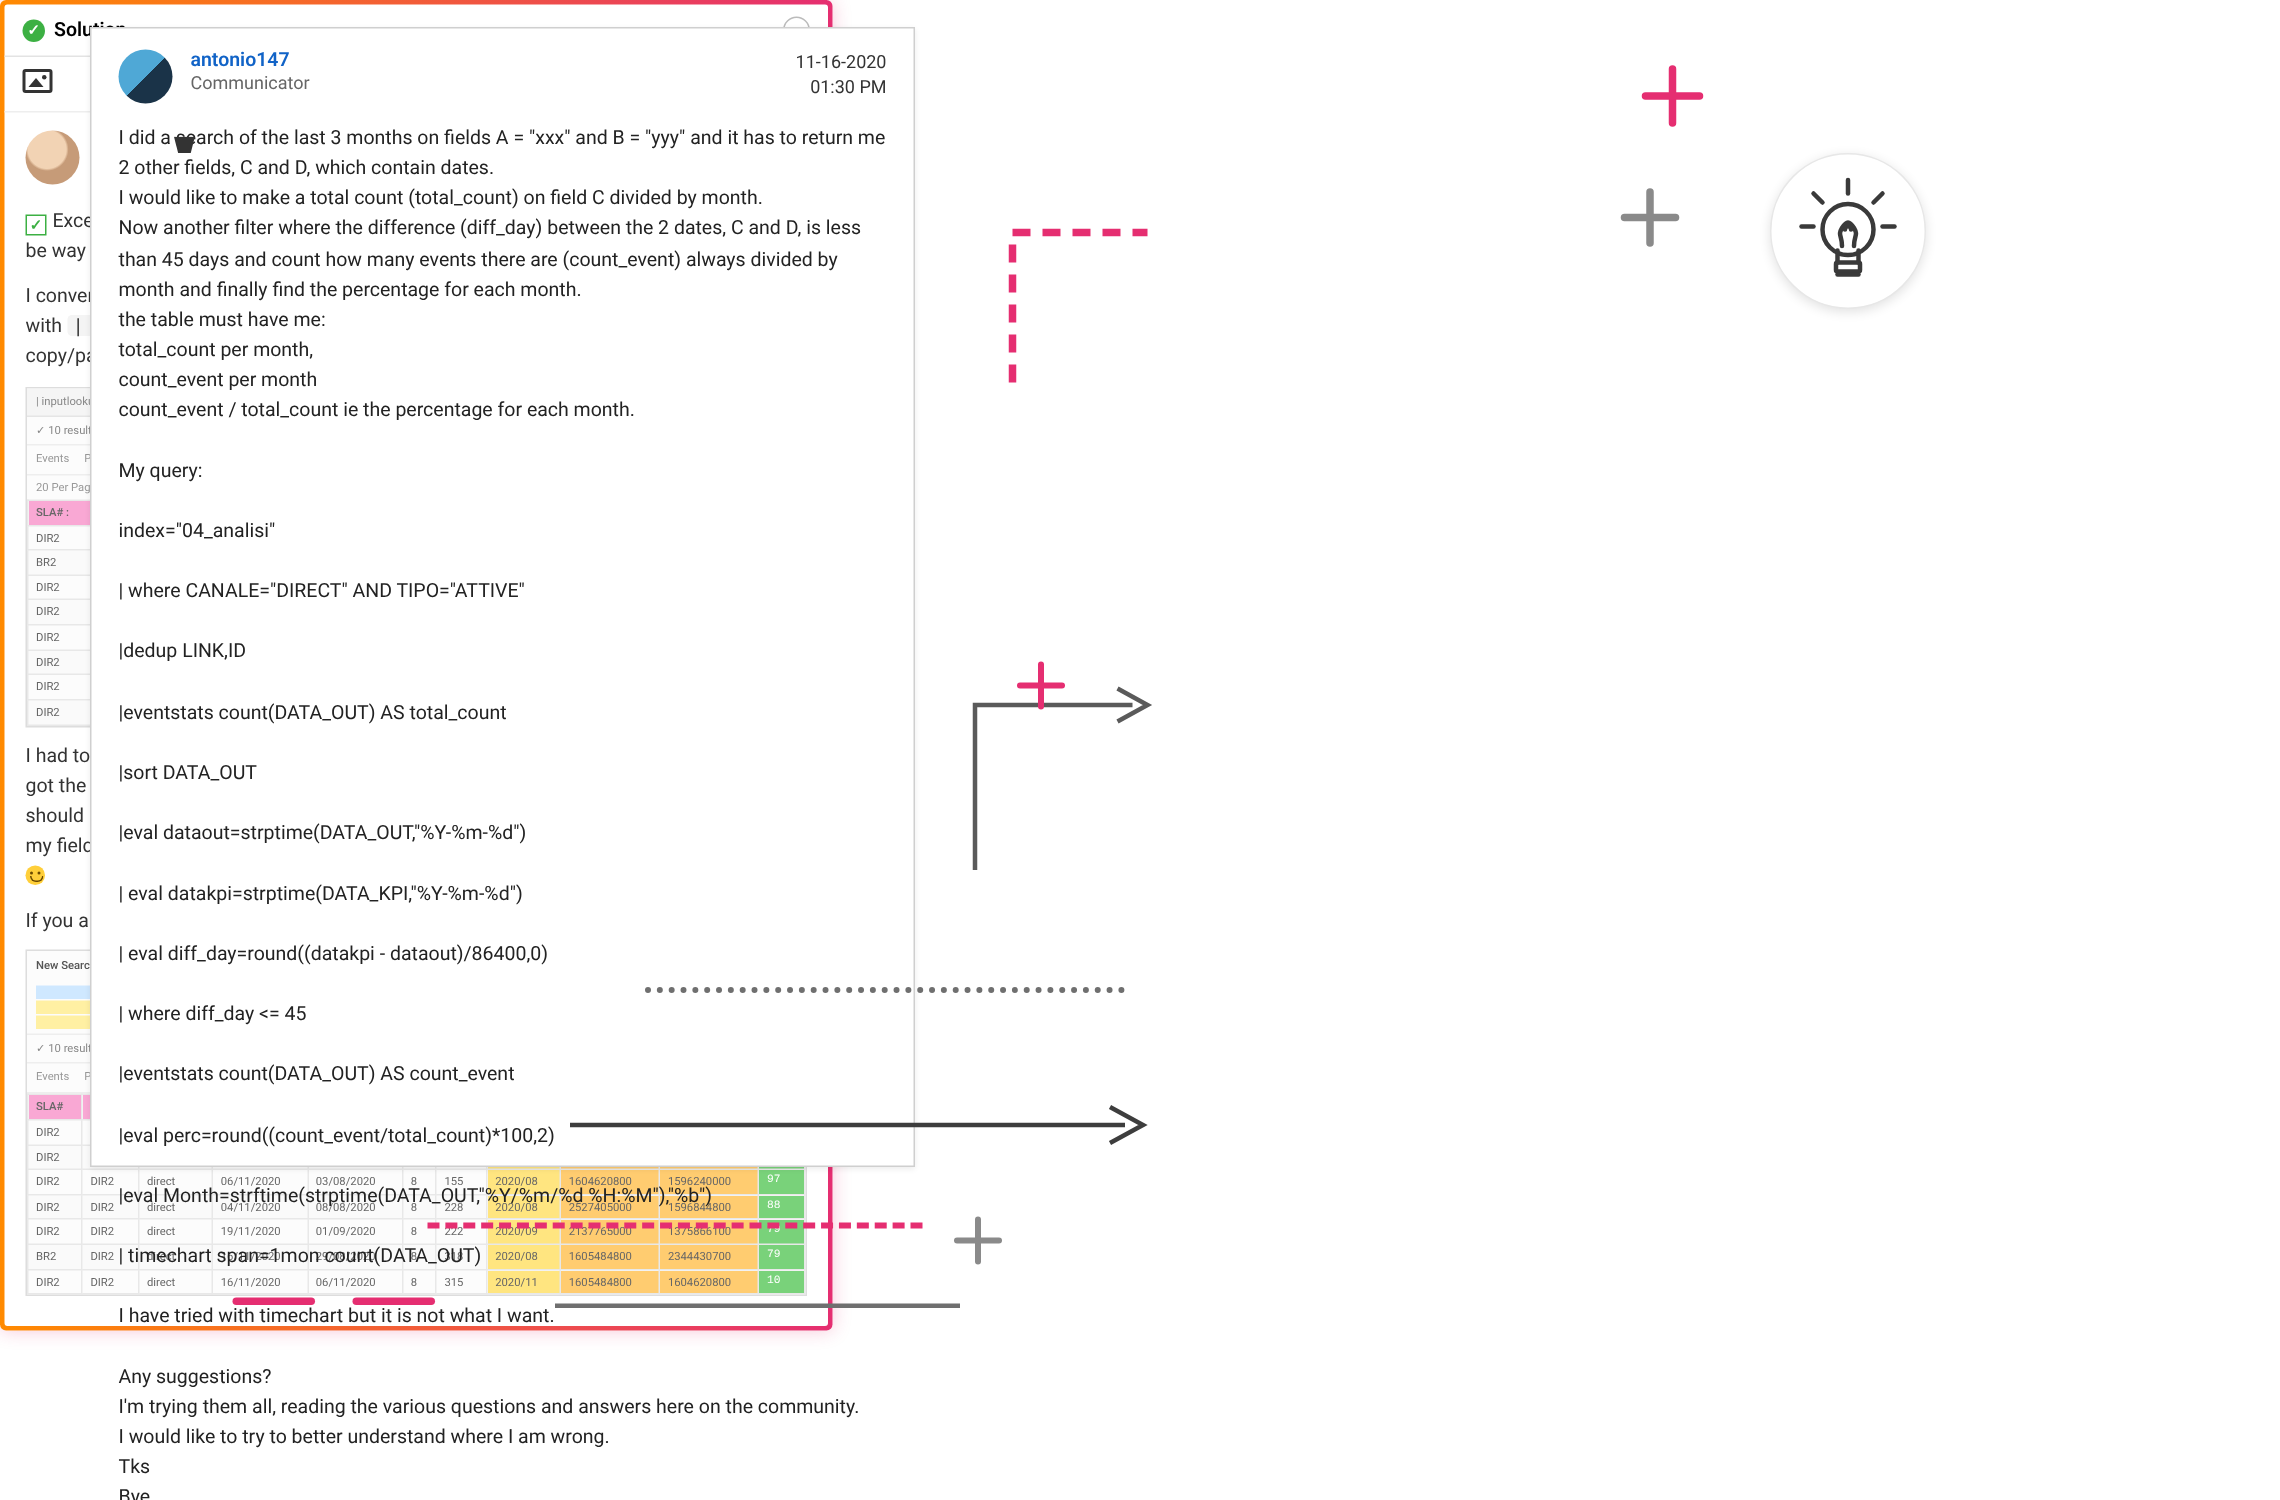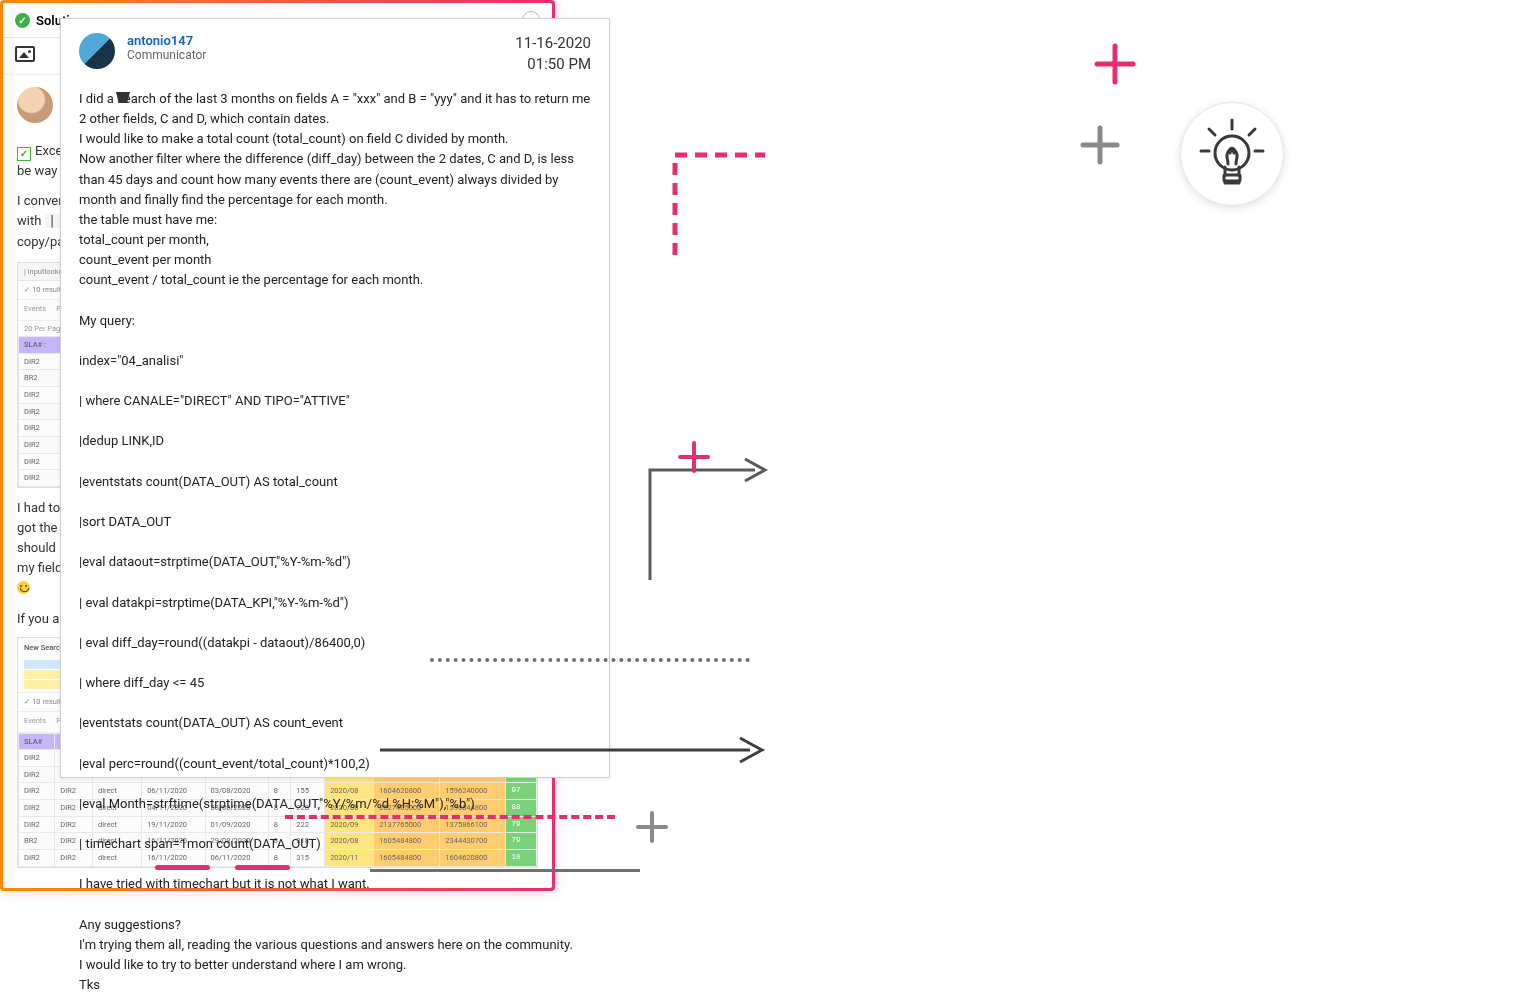--- a/index.html
+++ b/index.html
@@ -32,21 +32,21 @@
   .q-header { display: flex; }
   .avatar {
     width: 36px; height: 36px; border-radius: 50%;
     background: linear-gradient(135deg,#4fa8d6 0 50%,#1a3348 50% 100%);
     flex-shrink: 0;
     margin-right: 12px;
   }
   .q-userblock { flex:1; }
   .username { color:#1163c7; font-weight:600; font-size:13px; }
   .userrole { color:#666; font-size:12px; }
-  .ts { text-align:right; color:#333; font-size:15px; line-height:1.4; }
+  .ts { text-align:right; color:#333; font-size:12px; line-height:1.4; }
   .q-body { margin-top: 14px; line-height:1.55; white-space:pre-line; }
 
   .solution-card {
     left: 755px;
     top: 196px;
     width: 555px;
     border: none;
     border-radius: 4px;
     background: linear-gradient(90deg, #ff8a00 0%, #e52e71 100%);
     padding: 3px;
@@ -110,21 +110,21 @@
     border-bottom:1px solid #e5e5e5;color:#888;
   }
   .mt-greenbtn{ width:14px;height:11px;background:#4caf50;border-radius:2px;}
   .mt-bar { padding:3px 6px;display:flex;justify-content:space-between;align-items:center;border-bottom:1px solid #eee;color:#888;}
   .mt-tabs { padding:3px 6px;display:flex;gap:10px;border-bottom:1px solid #eee;color:#999;}
   .mt-tabs .active{ color:#333;border-bottom:1.5px solid #333;padding-bottom:1px;}
   table.grid { border-collapse:collapse;width:100%; }
   table.grid th, table.grid td{
     border:1px solid #e8e8e8;padding:2px 5px;text-align:left;color:#666;white-space:nowrap;overflow:hidden;
   }
-  table.grid th{ background:#c4b5fd;font-weight:500;}
+  table.grid th{ background:#f9a8d4;font-weight:500;}
   table.grid tr:nth-child(even) td{ background:#fafafa;}
 
   .new-search .ns-title{ padding:4px 6px; color:#555;font-weight:500; }
   .ns-query{ padding:2px 6px; }
   .ns-line{ height:9px;margin:1px 0;display:flex;}
   .seg{height:9px;}
   .seg.blue{background:#cfe8ff;}
   .seg.yel{background:#fff0a3;}
   .seg.grn{background:#c6f0c2;}
   .seg.pl{ background:transparent;}
@@ -166,21 +166,21 @@
 
 <div class="card question-card">
   <div class="q-header">
     <div class="avatar"></div>
     <div class="q-userblock">
       <div class="username">antonio147</div>
       <div class="userrole">Communicator</div>
     </div>
     <div class="ts">
       <div>11-16-2020</div>
-      <div>01:50 PM</div>
+      <div>01:30 PM</div>
     </div>
   </div>
   <div class="q-body">I did a search of the last 3 months on fields A = "xxx" and B = "yyy" and it has to return me 2 other fields, C and D, which contain dates.
 I would like to make a total count (total_count) on field C divided by month.
 Now another filter where the difference (diff_day) between the 2 dates, C and D, is less than 45 days and count how many events there are (count_event) always divided by month and finally find the percentage for each month.
 the table must have me:
 total_count per month,
 count_event per month
 count_event / total_count ie the percentage for each month.
 

